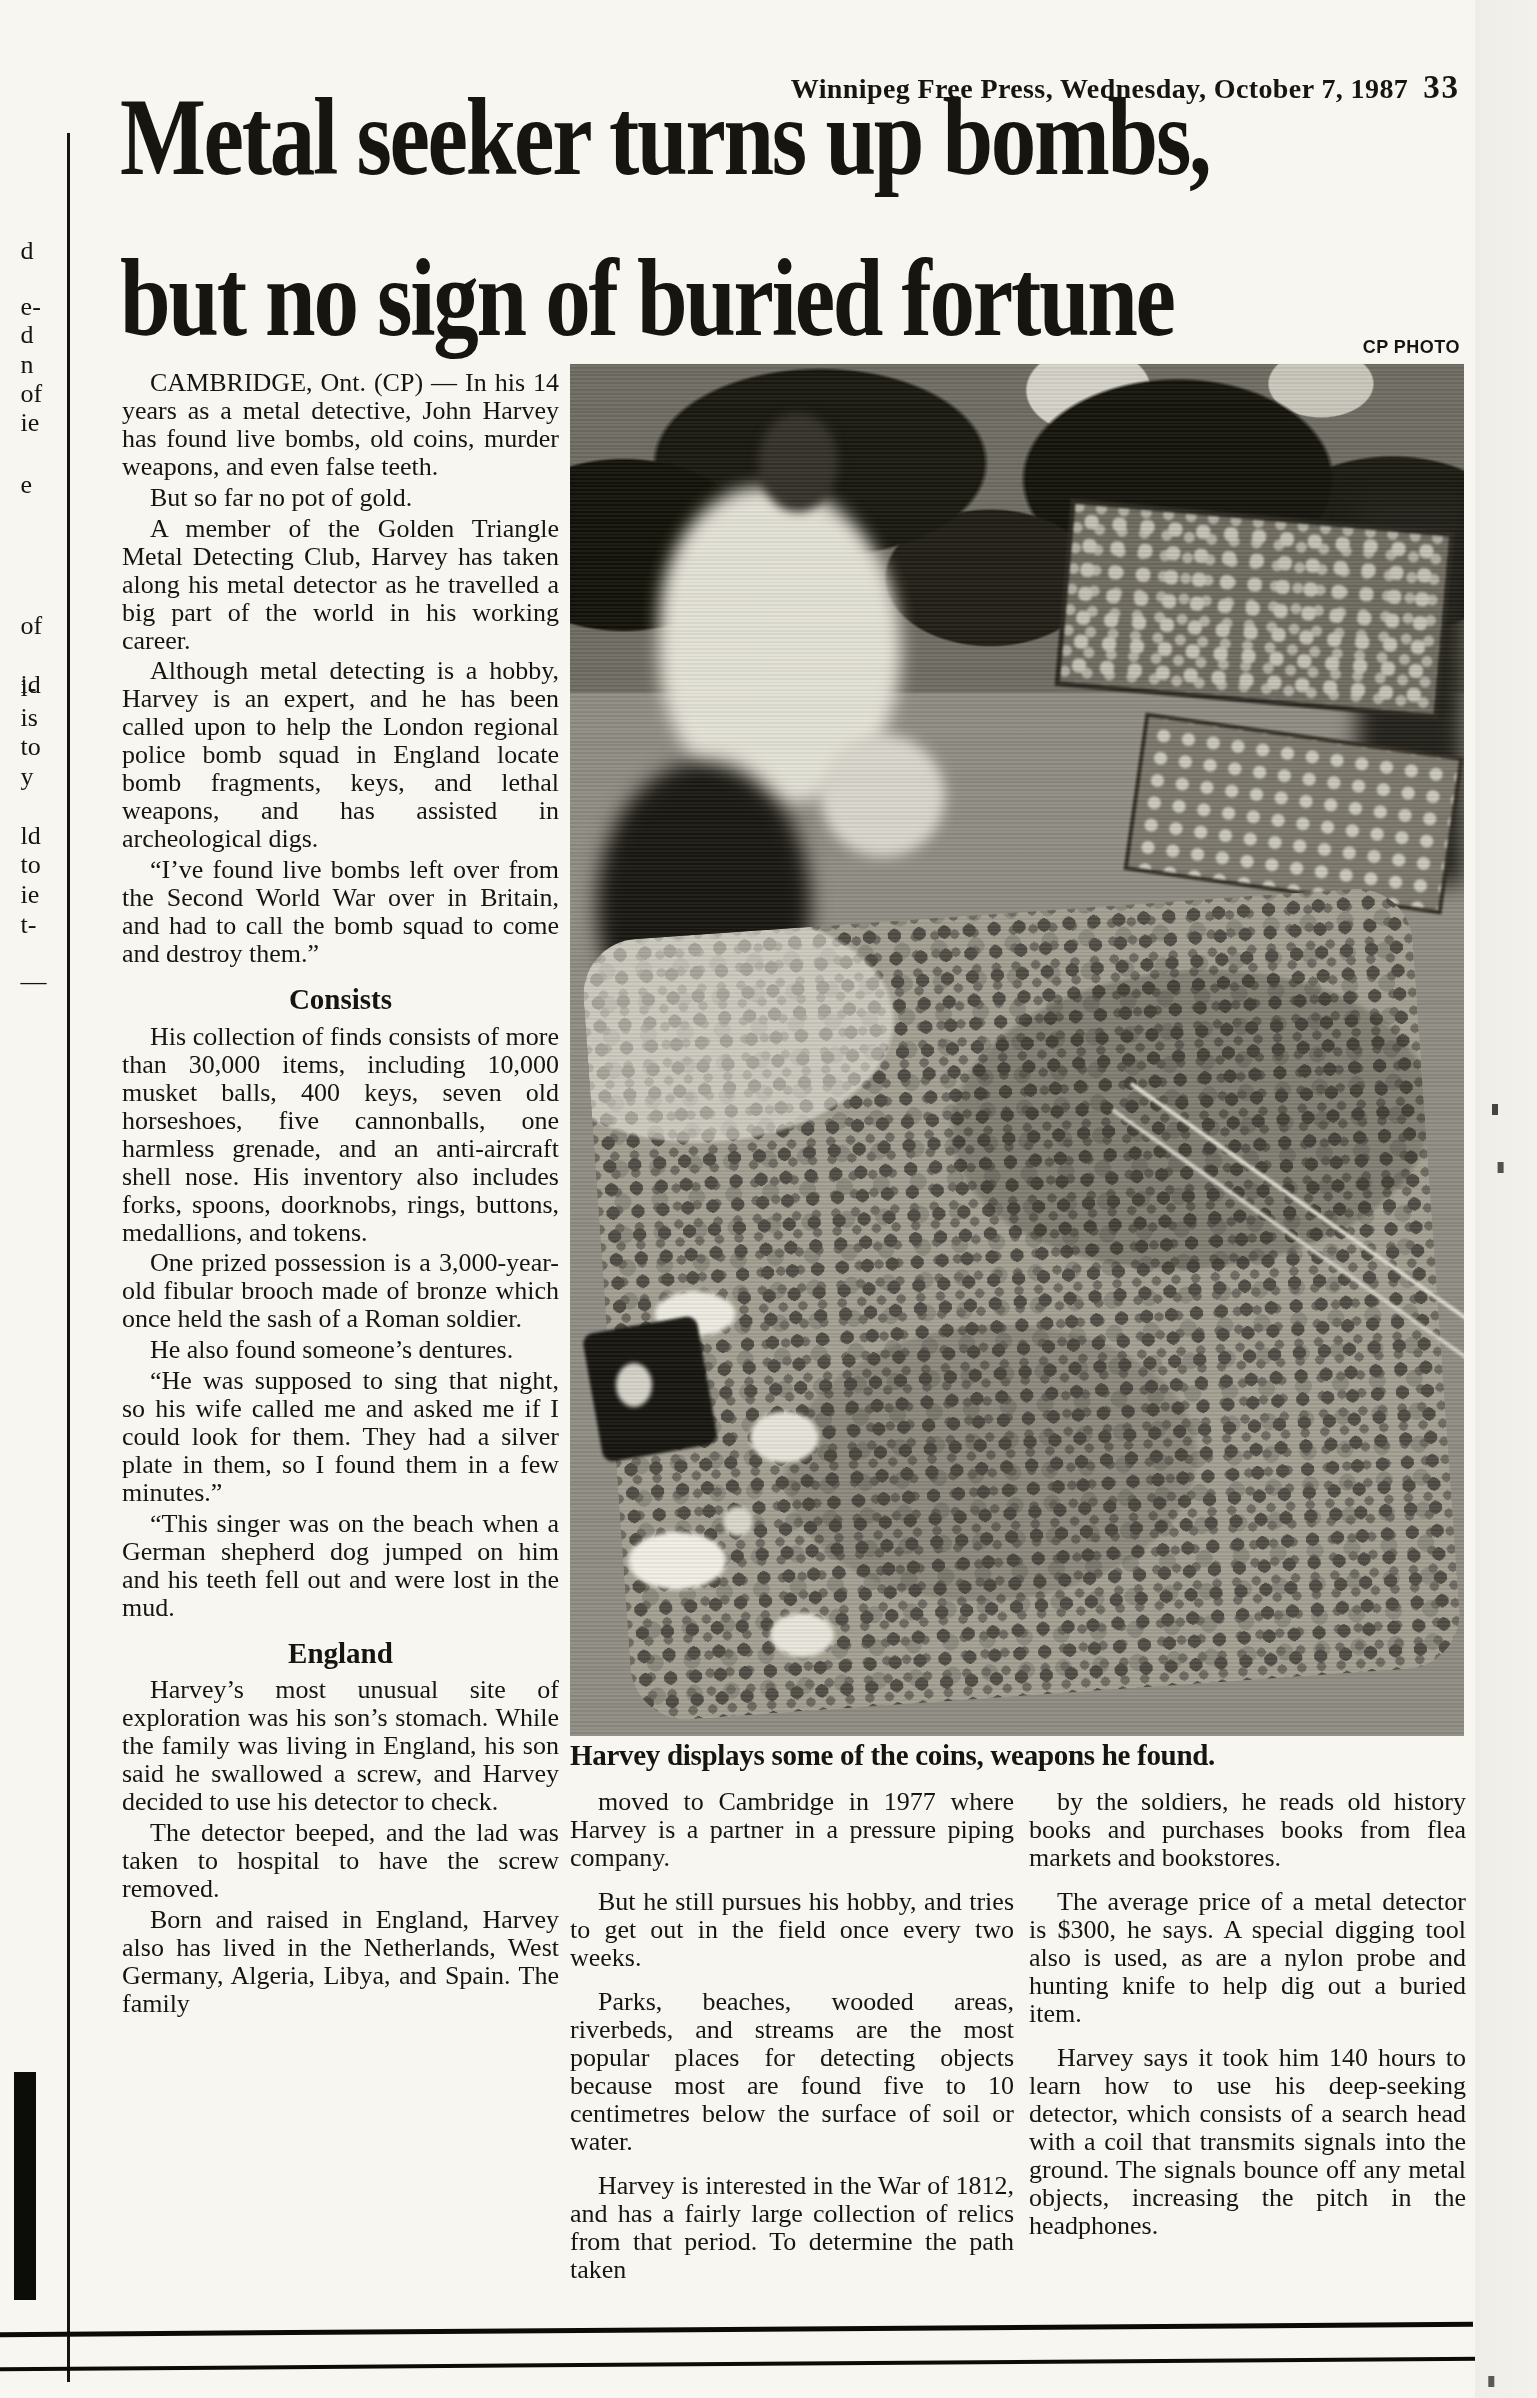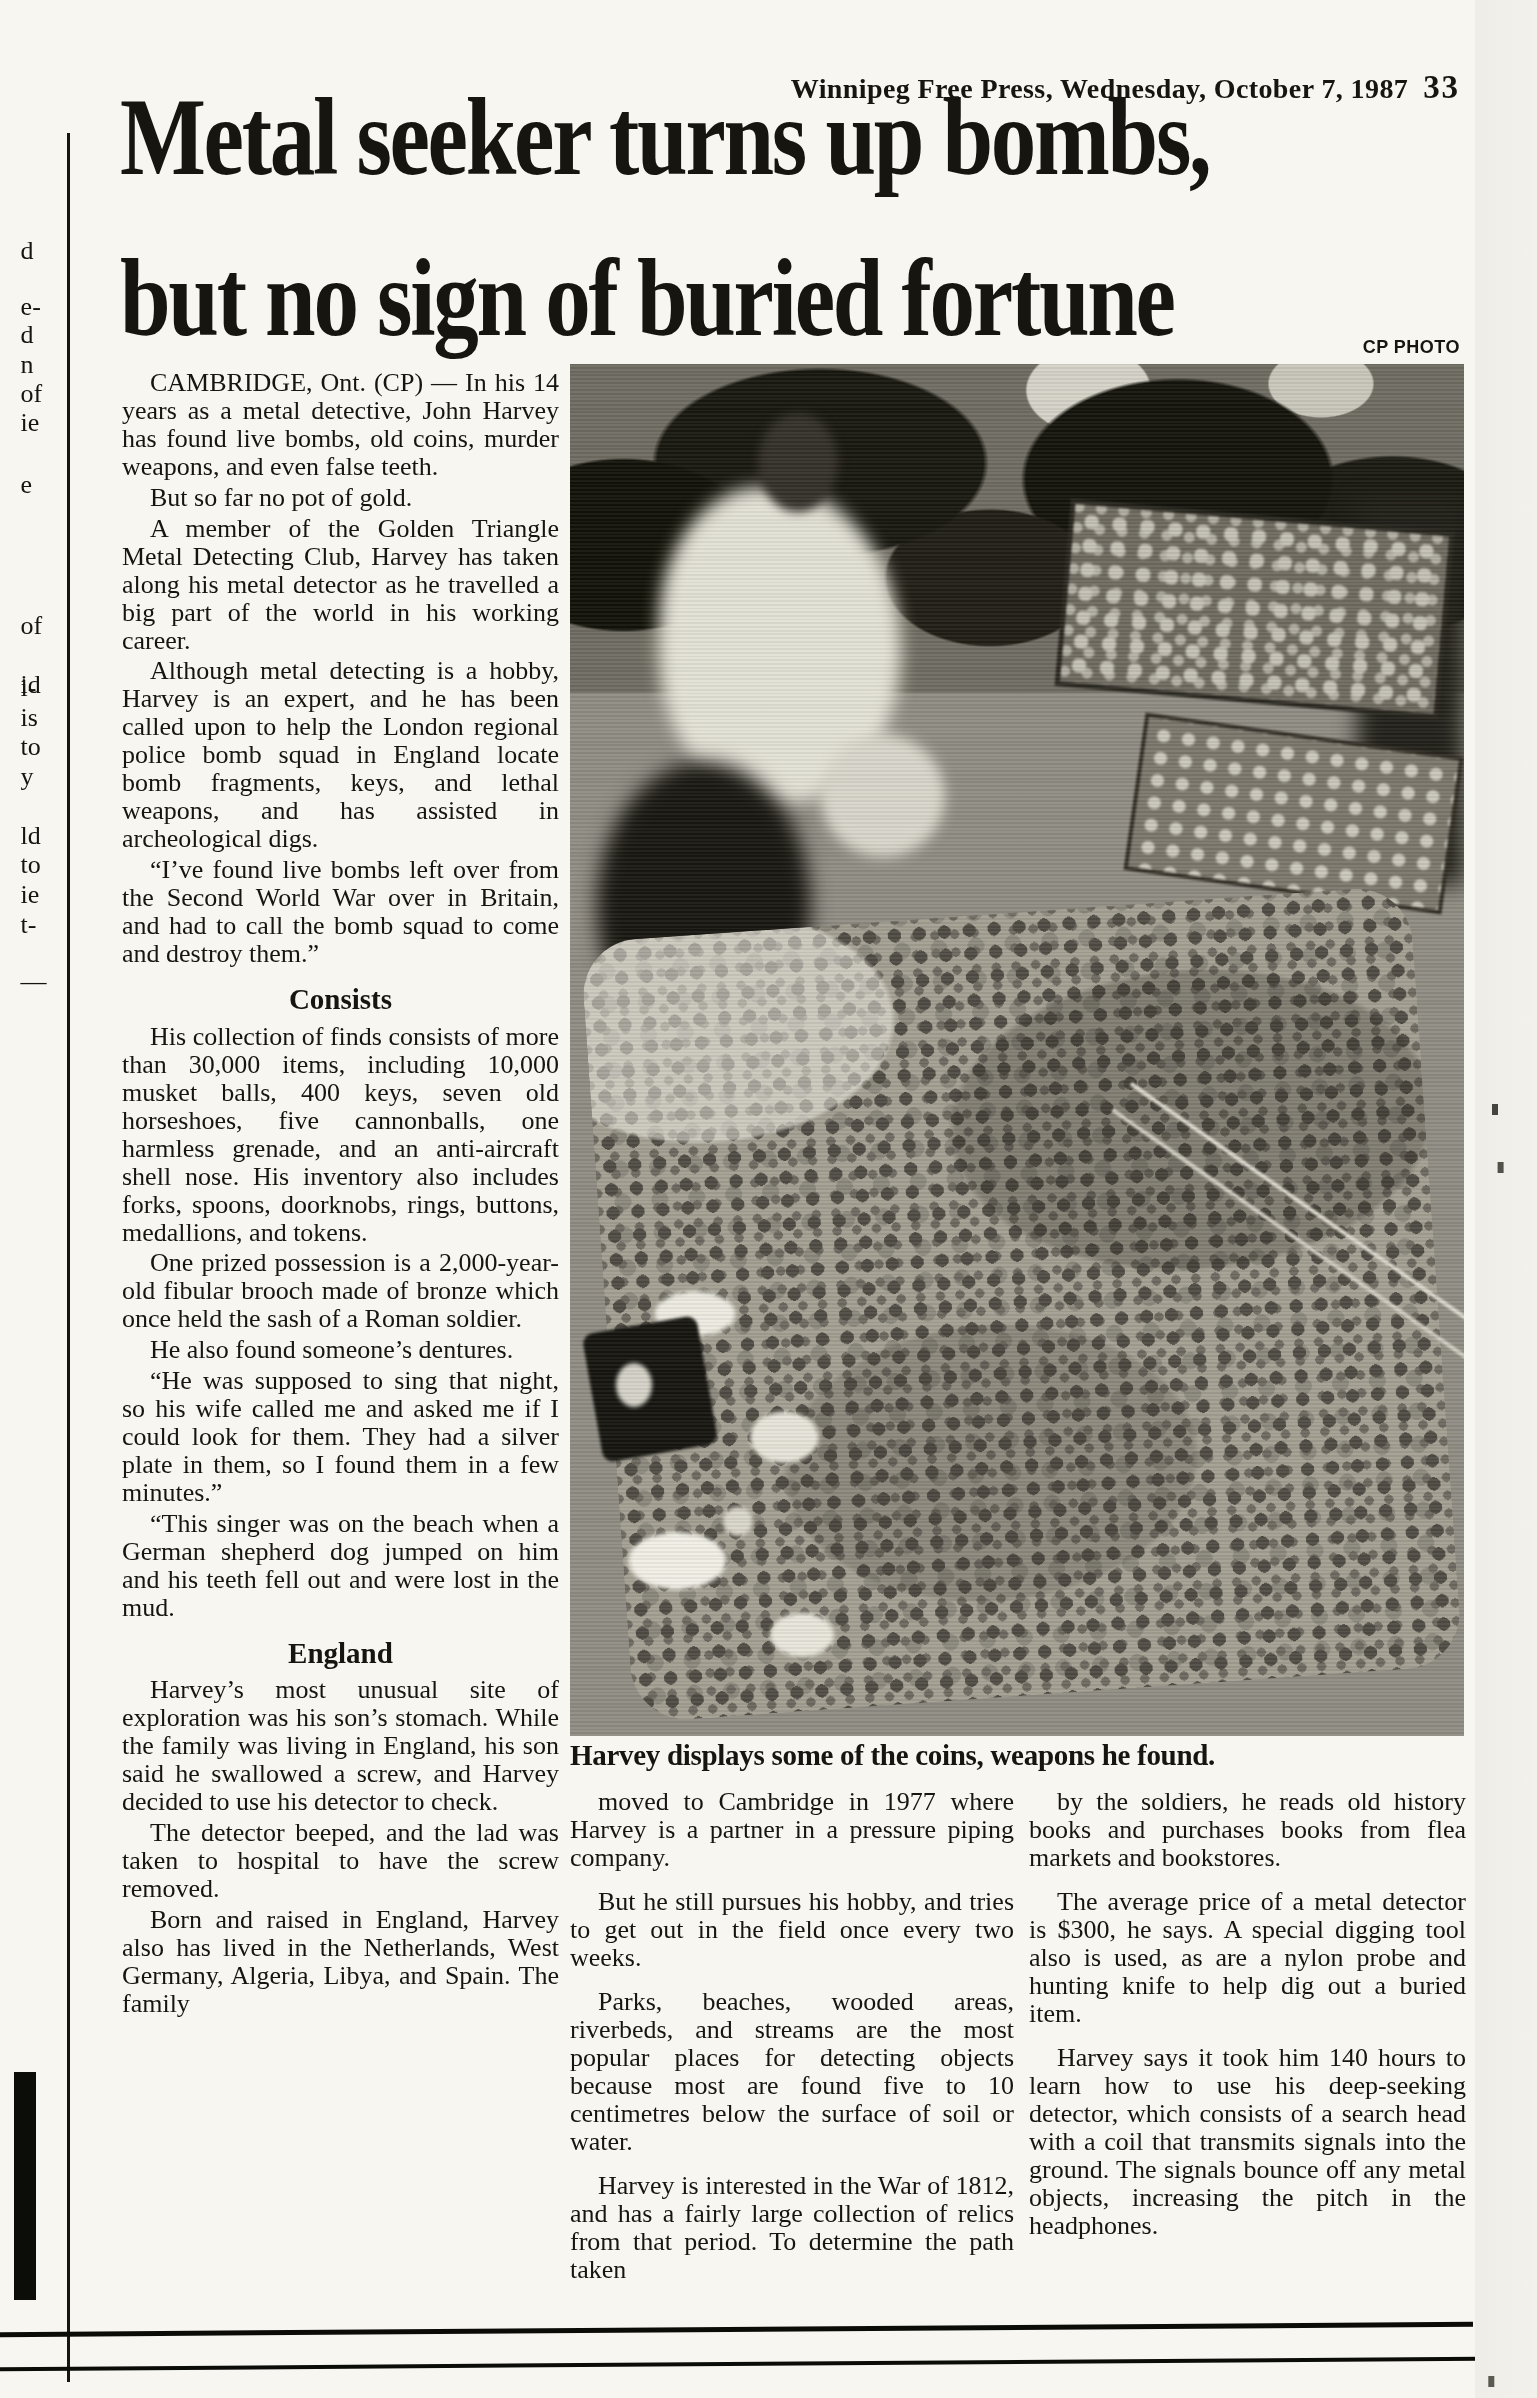--- a/index.html
+++ b/index.html
@@ -136,21 +136,21 @@
   <div class="caption">Harvey displays some of the coins, weapons he found.</div>
 
   <div class="col col1">
     <p>CAMBRIDGE, Ont. (CP) — In his 14 years as a metal detective, John Harvey has found live bombs, old coins, murder weapons, and even false teeth.</p>
     <p>But so far no pot of gold.</p>
     <p>A member of the Golden Triangle Metal Detecting Club, Harvey has taken along his metal detector as he travelled a big part of the world in his working career.</p>
     <p>Although metal detecting is a hobby, Harvey is an expert, and he has been called upon to help the London regional police bomb squad in England locate bomb fragments, keys, and lethal weapons, and has assisted in archeological digs.</p>
     <p>“I’ve found live bombs left over from the Second World War over in Britain, and had to call the bomb squad to come and destroy them.”</p>
     <h3 class="subhead">Consists</h3>
     <p>His collection of finds consists of more than 30,000 items, including 10,000 musket balls, 400 keys, seven old horseshoes, five cannonballs, one harmless grenade, and an anti-aircraft shell nose. His inventory also includes forks, spoons, doorknobs, rings, buttons, medallions, and tokens.</p>
-    <p>One prized possession is a 2,000-year-old fibular brooch made of bronze which once held the sash of a Roman soldier.</p>
+    <p>One prized possession is a 3,000-year-old fibular brooch made of bronze which once held the sash of a Roman soldier.</p>
     <p>He also found someone’s dentures.</p>
     <p>“He was supposed to sing that night, so his wife called me and asked me if I could look for them. They had a silver plate in them, so I found them in a few minutes.”</p>
     <p>“This singer was on the beach when a German shepherd dog jumped on him and his teeth fell out and were lost in the mud.</p>
     <h3 class="subhead">England</h3>
     <p>Harvey’s most unusual site of exploration was his son’s stomach. While the family was living in England, his son said he swallowed a screw, and Harvey decided to use his detector to check.</p>
     <p>The detector beeped, and the lad was taken to hospital to have the screw removed.</p>
     <p>Born and raised in England, Harvey also has lived in the Netherlands, West Germany, Algeria, Libya, and Spain. The family</p>
   </div>
 
   <div class="col col2">

